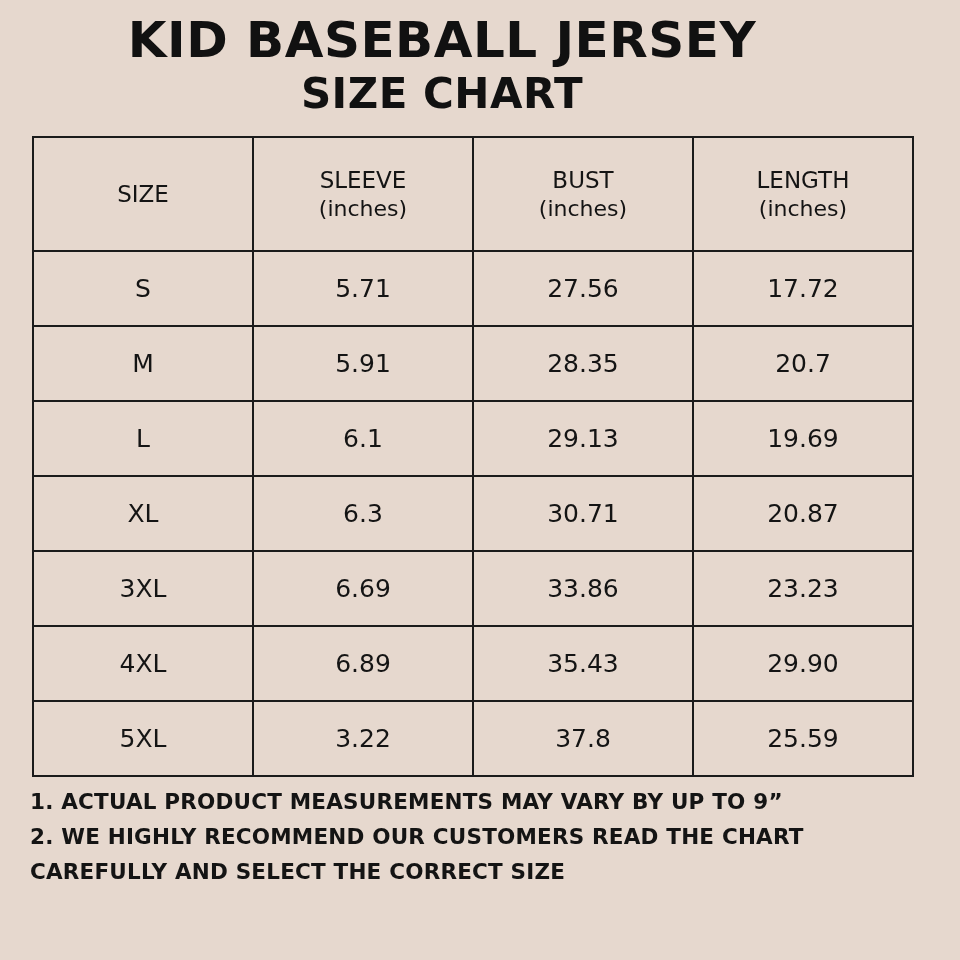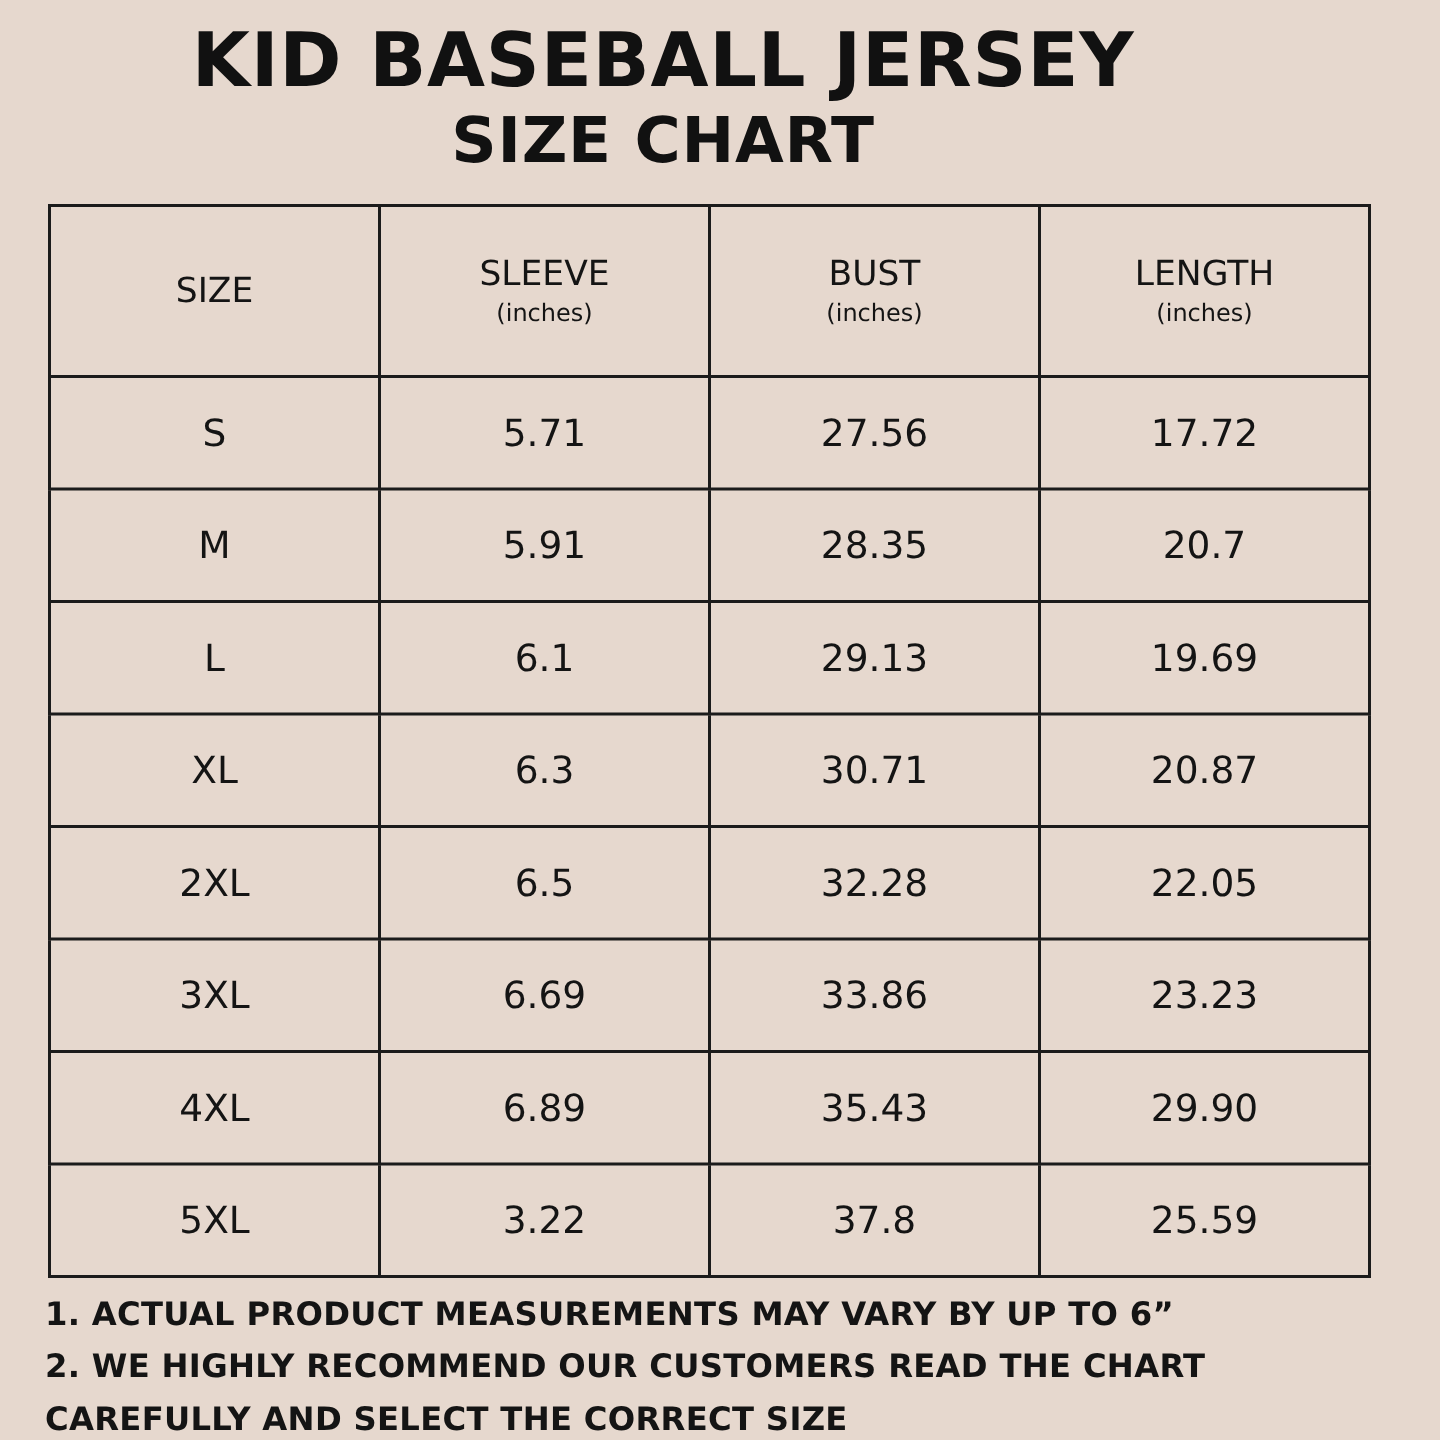--- a/index.html
+++ b/index.html
@@ -61,21 +61,21 @@
   }
   table.size-chart th {
     font-weight: normal;
     font-size: 23px;
     height: 104px;
     line-height: 1.28;
     padding: 4px 2px;
   }
   table.size-chart th .unit {
     display: block;
-    font-size: 16px;
+    font-size: 22px;
   }
   table.size-chart td {
     font-size: 25px;
     height: 69px;
     padding: 2px;
     font-weight: 500;
   }
   col.c-size { width: 220px; }
   col.c-sleeve { width: 220px; }
   col.c-bust { width: 220px; }
@@ -150,26 +150,20 @@
           <td>29.13</td>
           <td>19.69</td>
         </tr>
         <tr>
           <td>XL</td>
           <td>6.3</td>
           <td>30.71</td>
           <td>20.87</td>
         </tr>
         <tr>
-          <td>2XL</td>
-          <td>6.5</td>
-          <td>32.28</td>
-          <td>22.05</td>
-        </tr>
-        <tr>
           <td>3XL</td>
           <td>6.69</td>
           <td>33.86</td>
           <td>23.23</td>
         </tr>
         <tr>
           <td>4XL</td>
           <td>6.89</td>
           <td>35.43</td>
           <td>29.90</td>
@@ -178,17 +172,17 @@
           <td>5XL</td>
           <td>3.22</td>
           <td>37.8</td>
           <td>25.59</td>
         </tr>
       </tbody>
     </table>
   </div>
 
   <div class="notes">
-    <div>1. ACTUAL PRODUCT MEASUREMENTS MAY VARY BY UP TO 6”</div>
+    <div>1. ACTUAL PRODUCT MEASUREMENTS MAY VARY BY UP TO 9”</div>
     <div>2. WE HIGHLY RECOMMEND OUR CUSTOMERS READ THE CHART CAREFULLY AND SELECT THE CORRECT SIZE</div>
   </div>
 
 </div>
 
 </body></html>

